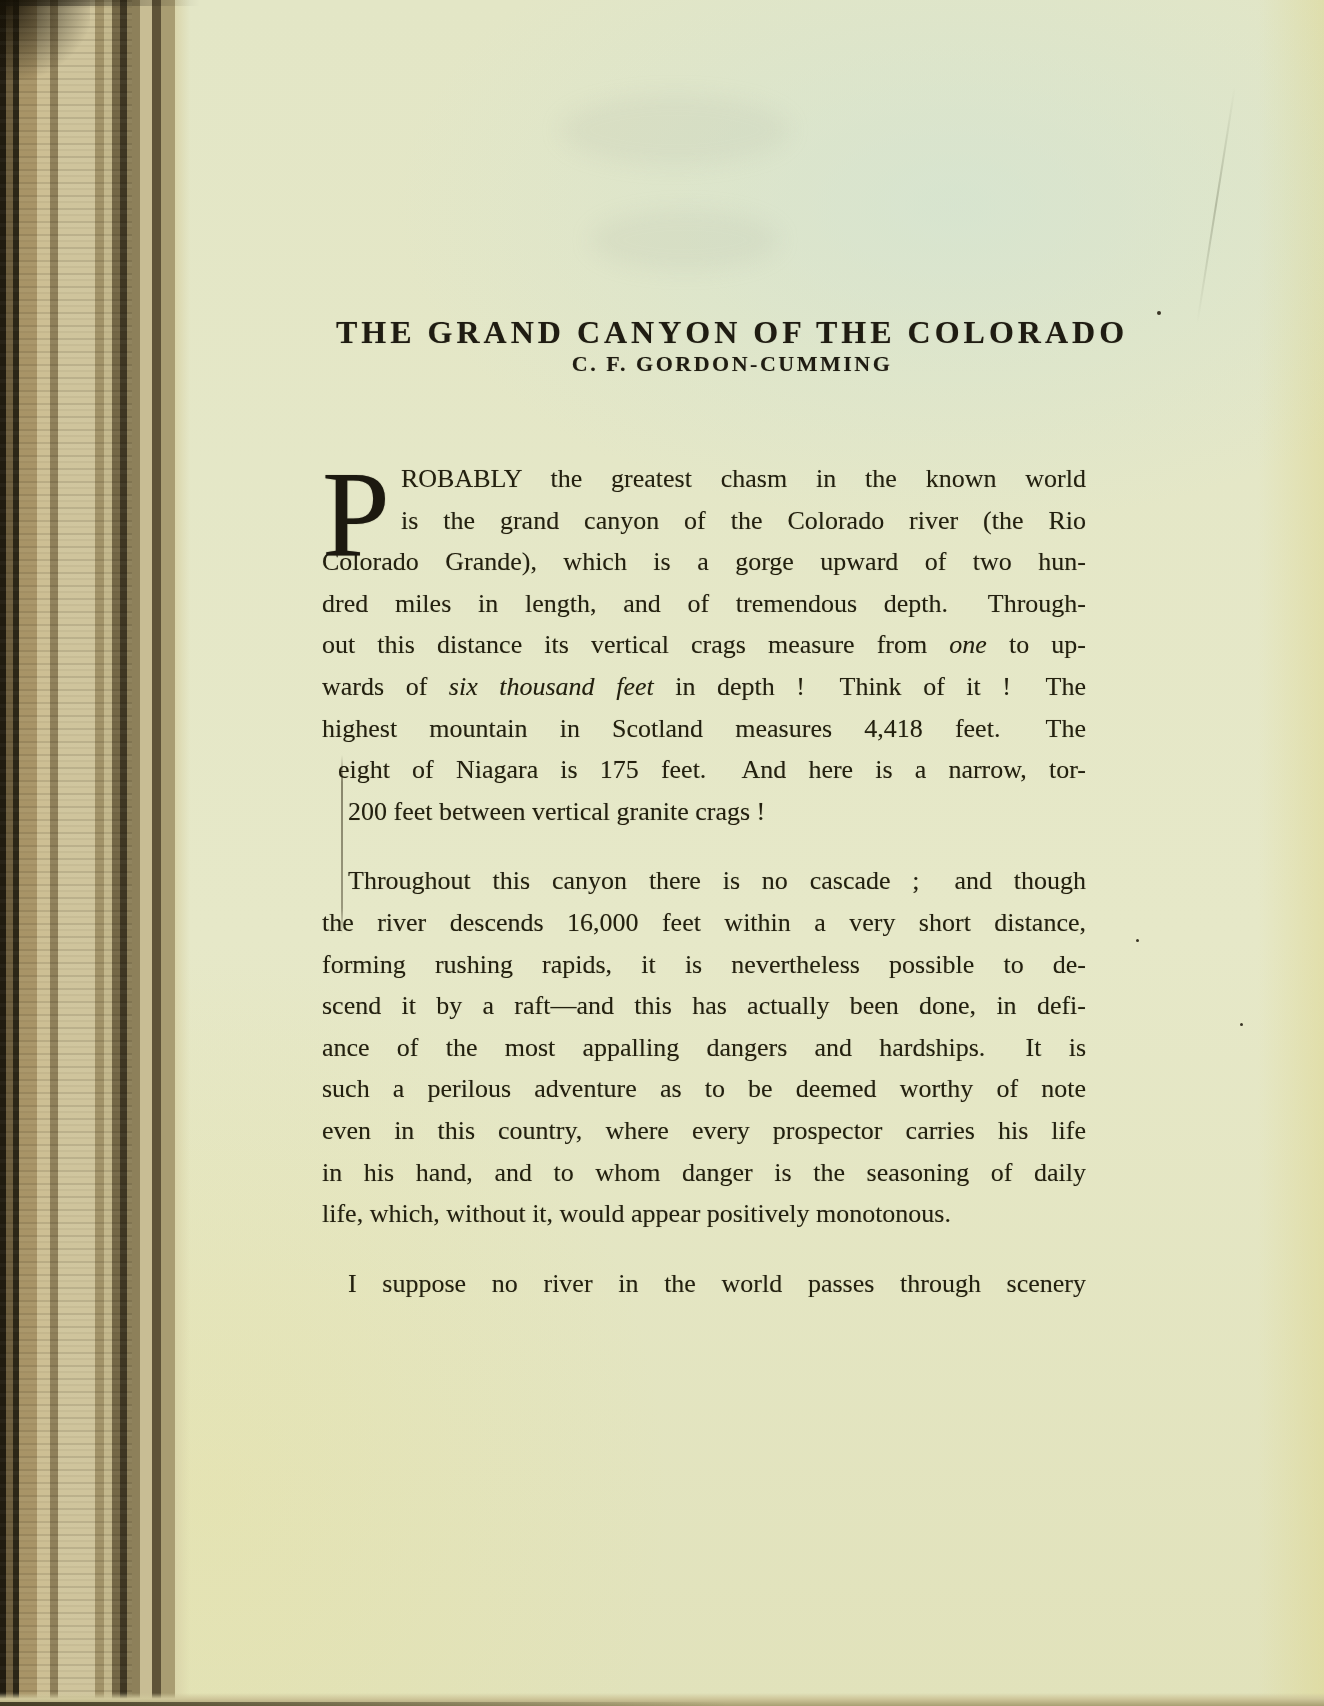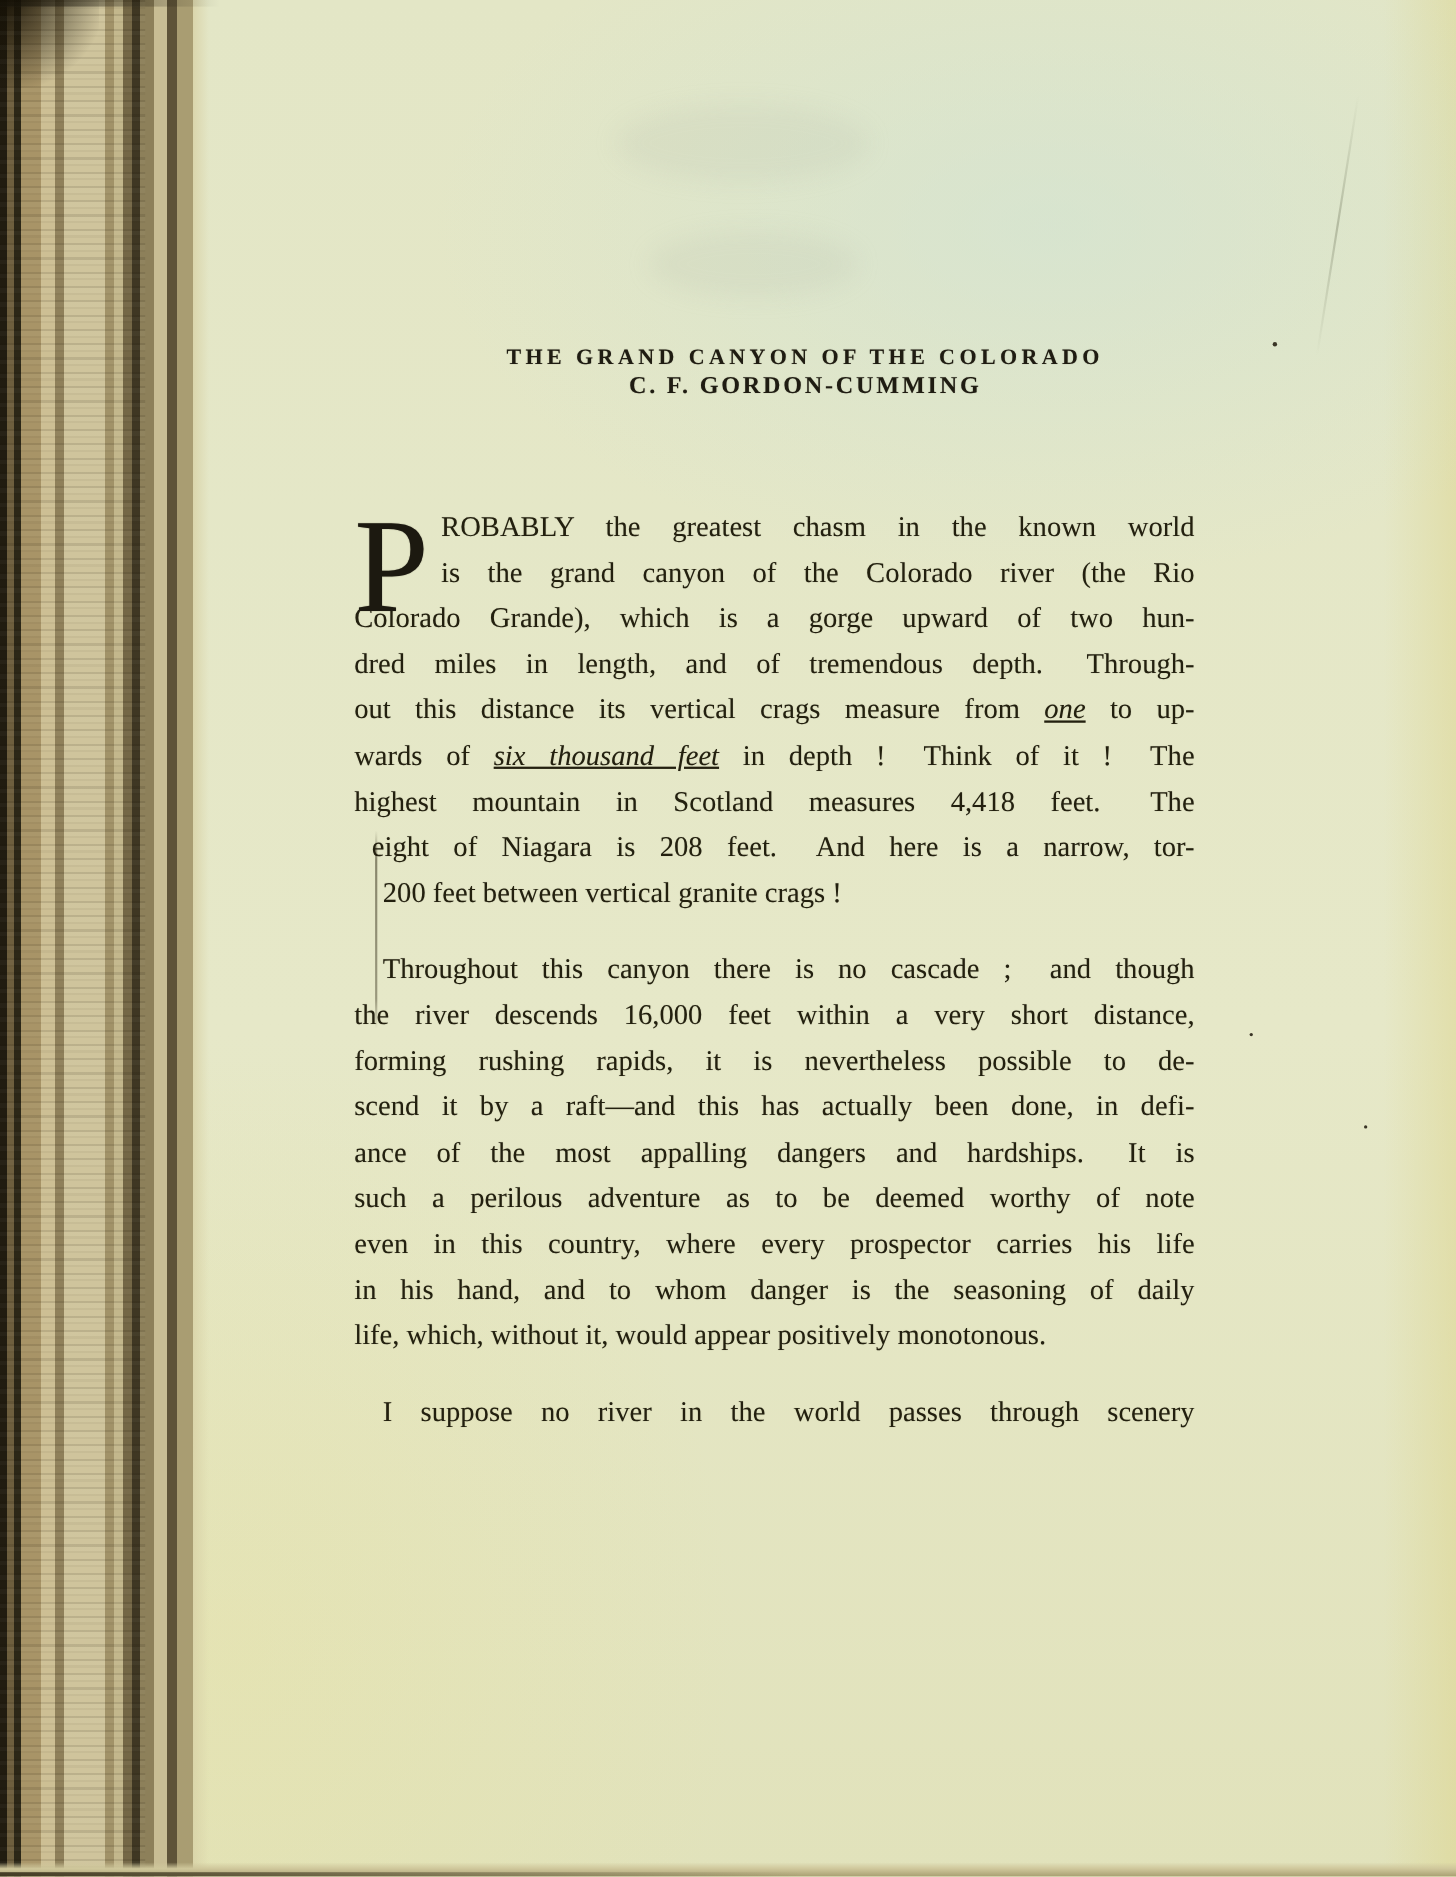--- a/index.html
+++ b/index.html
@@ -86,21 +86,21 @@
   .ghost-smudge {
     position:absolute; border-radius:50%;
     background:rgba(180,188,165,0.16); filter:blur(10px);
   }
   .ghost-smudge.g1 { left:560px; top:95px; width:230px; height:70px; }
   .ghost-smudge.g2 { left:590px; top:210px; width:190px; height:60px; }
 
   
   .headings { position:absolute; left:242px; top:314px; width:980px; text-align:center; color:#1f1c12; }
   .page-title {
-    font-size:20px; font-weight:bold; letter-spacing:4px;
+    font-size:32px; font-weight:bold; letter-spacing:4px;
     text-shadow:0 0 1px rgba(35,30,15,0.35);
   }
   .page-author {
     font-size:22px; font-weight:bold; letter-spacing:2.5px;
     text-shadow:0 0 1px rgba(35,30,15,0.3);
   }
 
   .body-text {
     position:absolute; left:322px; top:458px; width:764px;
     font-size:26px; color:#23200f;
@@ -109,21 +109,21 @@
   .line {
     height:41.6px; line-height:41.6px;
     text-align:justify; text-align-last:justify;
     overflow:hidden; white-space:normal;
   }
   .line.no-just { text-align-last:left; }
   .line.shift-a { padding-left:16px; }
   .line.shift-b { padding-left:30px; }
   .line.shift-c { padding-left:26px; }
   .line.para-ind { text-indent:26px;margin-top:28px; }
-  .line em { font-style:italic;text-decoration:underline; }
+  .line em { font-style:italic; }
 
   .dropcap {
     float:left; width:66px; height:83px; margin-right:13px;
     position:relative;
   }
   .dropcap span {
     position:absolute; left:0; top:28px;
     font-size:122px; line-height:58px;
     color:#1c1910;
     text-shadow:0 0 1px rgba(30,25,12,0.5);
@@ -156,21 +156,21 @@
       <span>P</span>
     </div>
 
   <div class="line">ROBABLY the greatest chasm in the known world</div>
   <div class="line">is the grand canyon of the Colorado river (the Rio</div>
   <div class="line">Colorado Grande), which is a gorge upward of two hun-</div>
   <div class="line">dred miles in length, and of tremendous depth.  Through-</div>
   <div class="line"><span>out this distance its vertical crags measure from </span><em>one</em><span> to up-</span></div>
   <div class="line"><span>wards of </span><em>six thousand feet</em><span> in depth !  Think of it !  The</span></div>
   <div class="line">highest mountain in Scotland measures 4,418 feet.  The</div>
-  <div class="line shift-a">eight of Niagara is 208 feet.  And here is a narrow, tor-</div>
+  <div class="line shift-a">eight of Niagara is 175 feet.  And here is a narrow, tor-</div>
   <div class="line shift-c no-just">200 feet between vertical granite crags !</div>
 
   <div class="line para-ind">Throughout this canyon there is no cascade ;  and though</div>
   <div class="line">the river descends 16,000 feet within a very short distance,</div>
   <div class="line">forming rushing rapids, it is nevertheless possible to de-</div>
   <div class="line">scend it by a raft—and this has actually been done, in defi-</div>
   <div class="line">ance of the most appalling dangers and hardships.  It is</div>
   <div class="line">such a perilous adventure as to be deemed worthy of note</div>
   <div class="line">even in this country, where every prospector carries his life</div>
   <div class="line">in his hand, and to whom danger is the seasoning of daily</div>

